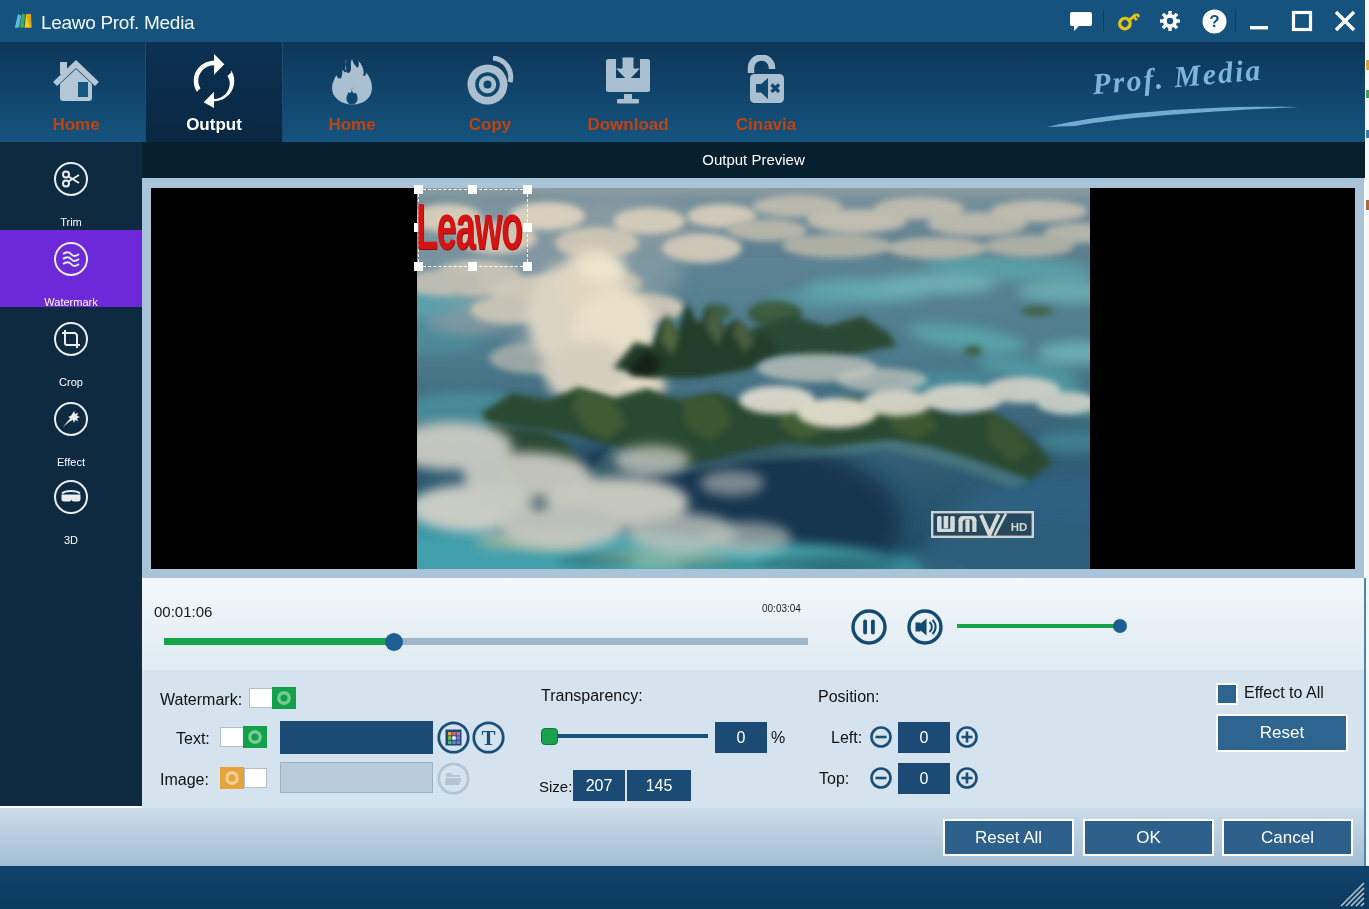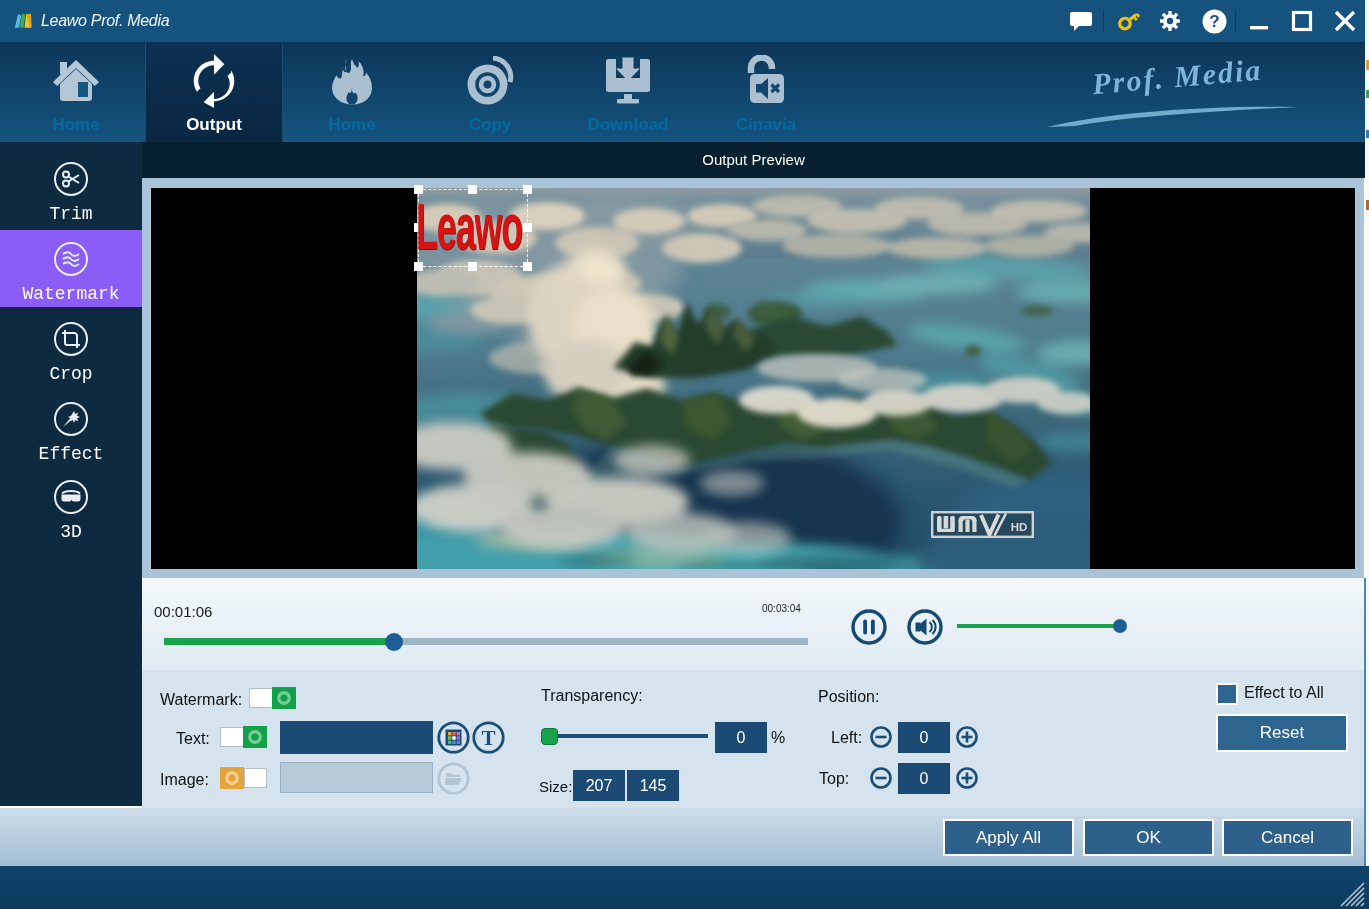--- a/index.html
+++ b/index.html
@@ -1,35 +1,35 @@
 <!DOCTYPE html>
 <html><head><meta charset="utf-8">
 <style>
 html,body{margin:0;padding:0;}
 body{width:1369px;height:909px;overflow:hidden;font-family:"Liberation Sans",sans-serif;background:#fff;position:relative;}
 .abs{position:absolute;}
 
 #titlebar{left:0;top:0;width:1365px;height:42px;background:#15527e;}
 #applogo{left:14px;top:8px;width:21px;height:25px;}
-#apptitle{left:41px;top:12px;color:#f2f6f9;font-size:16px;letter-spacing:-0.3px;font-style:italic;}
+#apptitle{left:41px;top:12px;color:#f2f6f9;font-size:19px;letter-spacing:-0.3px;}
 .tbtn{top:0;height:42px;display:flex;align-items:center;justify-content:center;}
 .tsep{top:10px;width:1px;height:22px;background:#0d3d60;}
 
 #navbar{left:0;top:42px;width:1365px;height:100px;background:linear-gradient(#0d3658,#14547f);}
-.navtab{top:42px;width:138px;height:100px;text-align:center;color:#0369a1;}
+.navtab{top:42px;width:138px;height:100px;text-align:center;color:#c2410c;}
 .navtab .ic{margin-top:13px;height:52px;display:flex;align-items:center;justify-content:center;}
 .navtab .lb{font-size:17px;font-weight:bold;margin-top:8px;}
 #tab-convert{background:linear-gradient(#0c3153,#092742);color:#fff;box-shadow:inset 1px 0 0 #1d4a6d,inset -1px 0 0 #1d4a6d;}
 #profmedia{left:1092px;top:56px;width:260px;color:#7db4d8;font-family:"Liberation Serif",serif;font-style:italic;font-size:30px;font-weight:bold;transform:rotate(-5deg);letter-spacing:2px;}
 
 #sidebar{left:0;top:142px;width:142px;height:664px;background:#0d2a40;}
 .sideitem{left:0;width:142px;text-align:center;color:#fff;}
 .sideitem .circ{margin:0 auto;width:30px;height:30px;border:2px solid #e8eef2;border-radius:50%;display:flex;align-items:center;justify-content:center;}
-.sideitem .lb{font-size:18px;margin-top:8px;font-family:Liberation Mono, monospace;}
-#side-watermark{top:230px;height:77px;background:#8b5cf6;padding-top:12px;box-sizing:border-box;}
+.sideitem .lb{font-size:11px;margin-top:20px;}
+#side-watermark{top:230px;height:77px;background:#6d28d9;padding-top:12px;box-sizing:border-box;}
 
 #prevbar{left:142px;top:142px;width:1223px;height:36px;background:#06202f;color:#fff;font-size:15px;text-align:center;line-height:36px;}
 #prevpanel{left:142px;top:178px;width:1222px;height:400px;background:#a9c3d8;}
 #video{left:151px;top:188px;width:1204px;height:381px;background:#000;}
 #island{left:417px;top:188px;width:673px;height:381px;}
 
 #selbox{left:418px;top:189px;width:110px;height:78px;border:1px dashed #fff;box-sizing:border-box;}
 .hnd{width:9px;height:9px;background:#fff;position:absolute;}
 #leawo{left:416px;top:190px;font-size:64px;font-weight:bold;color:#d61313;transform:scaleX(0.56);transform-origin:0 0;letter-spacing:-2px;text-shadow:1px 1px 0 #8c0f0f;}
 
@@ -496,21 +496,21 @@
   </svg>
 
 <div class="abs clabel" style="left:541px;top:687px;text-align:right;">Transparency:</div>
 <div class="abs" style="left:548px;top:734px;width:160px;height:4px;background:#1b5078;"></div>
 <div class="abs" style="left:541px;top:728px;width:15px;height:15px;border-radius:4px;background:#17a24b;border:1px solid #0e7a36;"></div>
 <div class="abs navybox" style="left:715px;top:722px;width:52px;height:31px;line-height:31px;">0</div>
 <div class="abs clabel" style="left:771px;top:729px;">%</div>
 
 <div class="abs clabel" style="left:539px;top:778px;font-size:15px;">Size:</div>
 <div class="abs navybox" style="left:573px;top:770px;width:52px;height:31px;line-height:31px;">207</div>
-<div class="abs navybox" style="left:627px;top:770px;width:52px;height:31px;line-height:31px;">145</div>
+<div class="abs navybox" style="left:627px;top:770px;width:64px;height:31px;line-height:31px;">145</div>
 
 <div class="abs clabel" style="left:818px;top:688px;">Position:</div>
 <div class="abs clabel" style="left:819px;top:729px;margin-left:12px;">Left:</div>
 <svg class="abs" style="left:870px;top:726px;" width="22" height="22" viewBox="0 0 22 22">
     <circle cx="11" cy="11" r="9.5" fill="none" stroke="#1b4f79" stroke-width="2.6"></circle>
     <rect x="5.5" y="9.7" width="11" height="2.6" fill="#1b4f79"></rect>
   </svg>
 <div class="abs navybox" style="left:898px;top:722px;width:52px;height:31px;line-height:31px;">0</div>
 <svg class="abs" style="left:956px;top:726px;" width="22" height="22" viewBox="0 0 22 22">
     <circle cx="11" cy="11" r="9.5" fill="none" stroke="#1b4f79" stroke-width="2.6"></circle>
@@ -526,21 +526,21 @@
 <svg class="abs" style="left:956px;top:767px;" width="22" height="22" viewBox="0 0 22 22">
     <circle cx="11" cy="11" r="9.5" fill="none" stroke="#1b4f79" stroke-width="2.6"></circle>
     <rect x="5.5" y="9.7" width="11" height="2.6" fill="#1b4f79"></rect>
     <rect x="9.7" y="5.5" width="2.6" height="11" fill="#1b4f79"></rect>
   </svg>
 
 <div class="abs" style="left:1216px;top:683px;width:18px;height:18px;background:#2d6590;border:2px solid #fff;"></div>
 <div class="abs clabel" style="left:1244px;top:684px;">Effect to All</div>
 <div class="abs" style="left:1216px;top:714px;width:132px;height:38px;background:#2d6590;border:2px solid #fff;box-sizing:border-box;color:#fff;font-size:17px;text-align:center;line-height:34px;">Reset</div>
 <div class="abs" id="btnbar"></div>
-<div class="abs bbtn" style="left:943px;">Apply All</div>
+<div class="abs bbtn" style="left:943px;">Reset All</div>
 <div class="abs bbtn" style="left:1083px;">OK</div>
 <div class="abs bbtn" style="left:1222px;">Cancel</div>
 <div class="abs" id="statusbar"></div>
 <div class="abs" id="rightstrip"></div>
 <div class="abs" id="rightline"></div>
 <div class="abs" style="left:1366px;top:60px;width:3px;height:10px;background:#d8a43c;"></div>
 <div class="abs" style="left:1366px;top:90px;width:3px;height:8px;background:#4a9a5a;"></div>
 <div class="abs" style="left:1366px;top:130px;width:3px;height:8px;background:#3a78b0;"></div>
 <div class="abs" style="left:1366px;top:200px;width:3px;height:10px;background:#b06a3a;"></div>
 <div class="abs" id="apptitle">Leawo Prof. Media</div>

